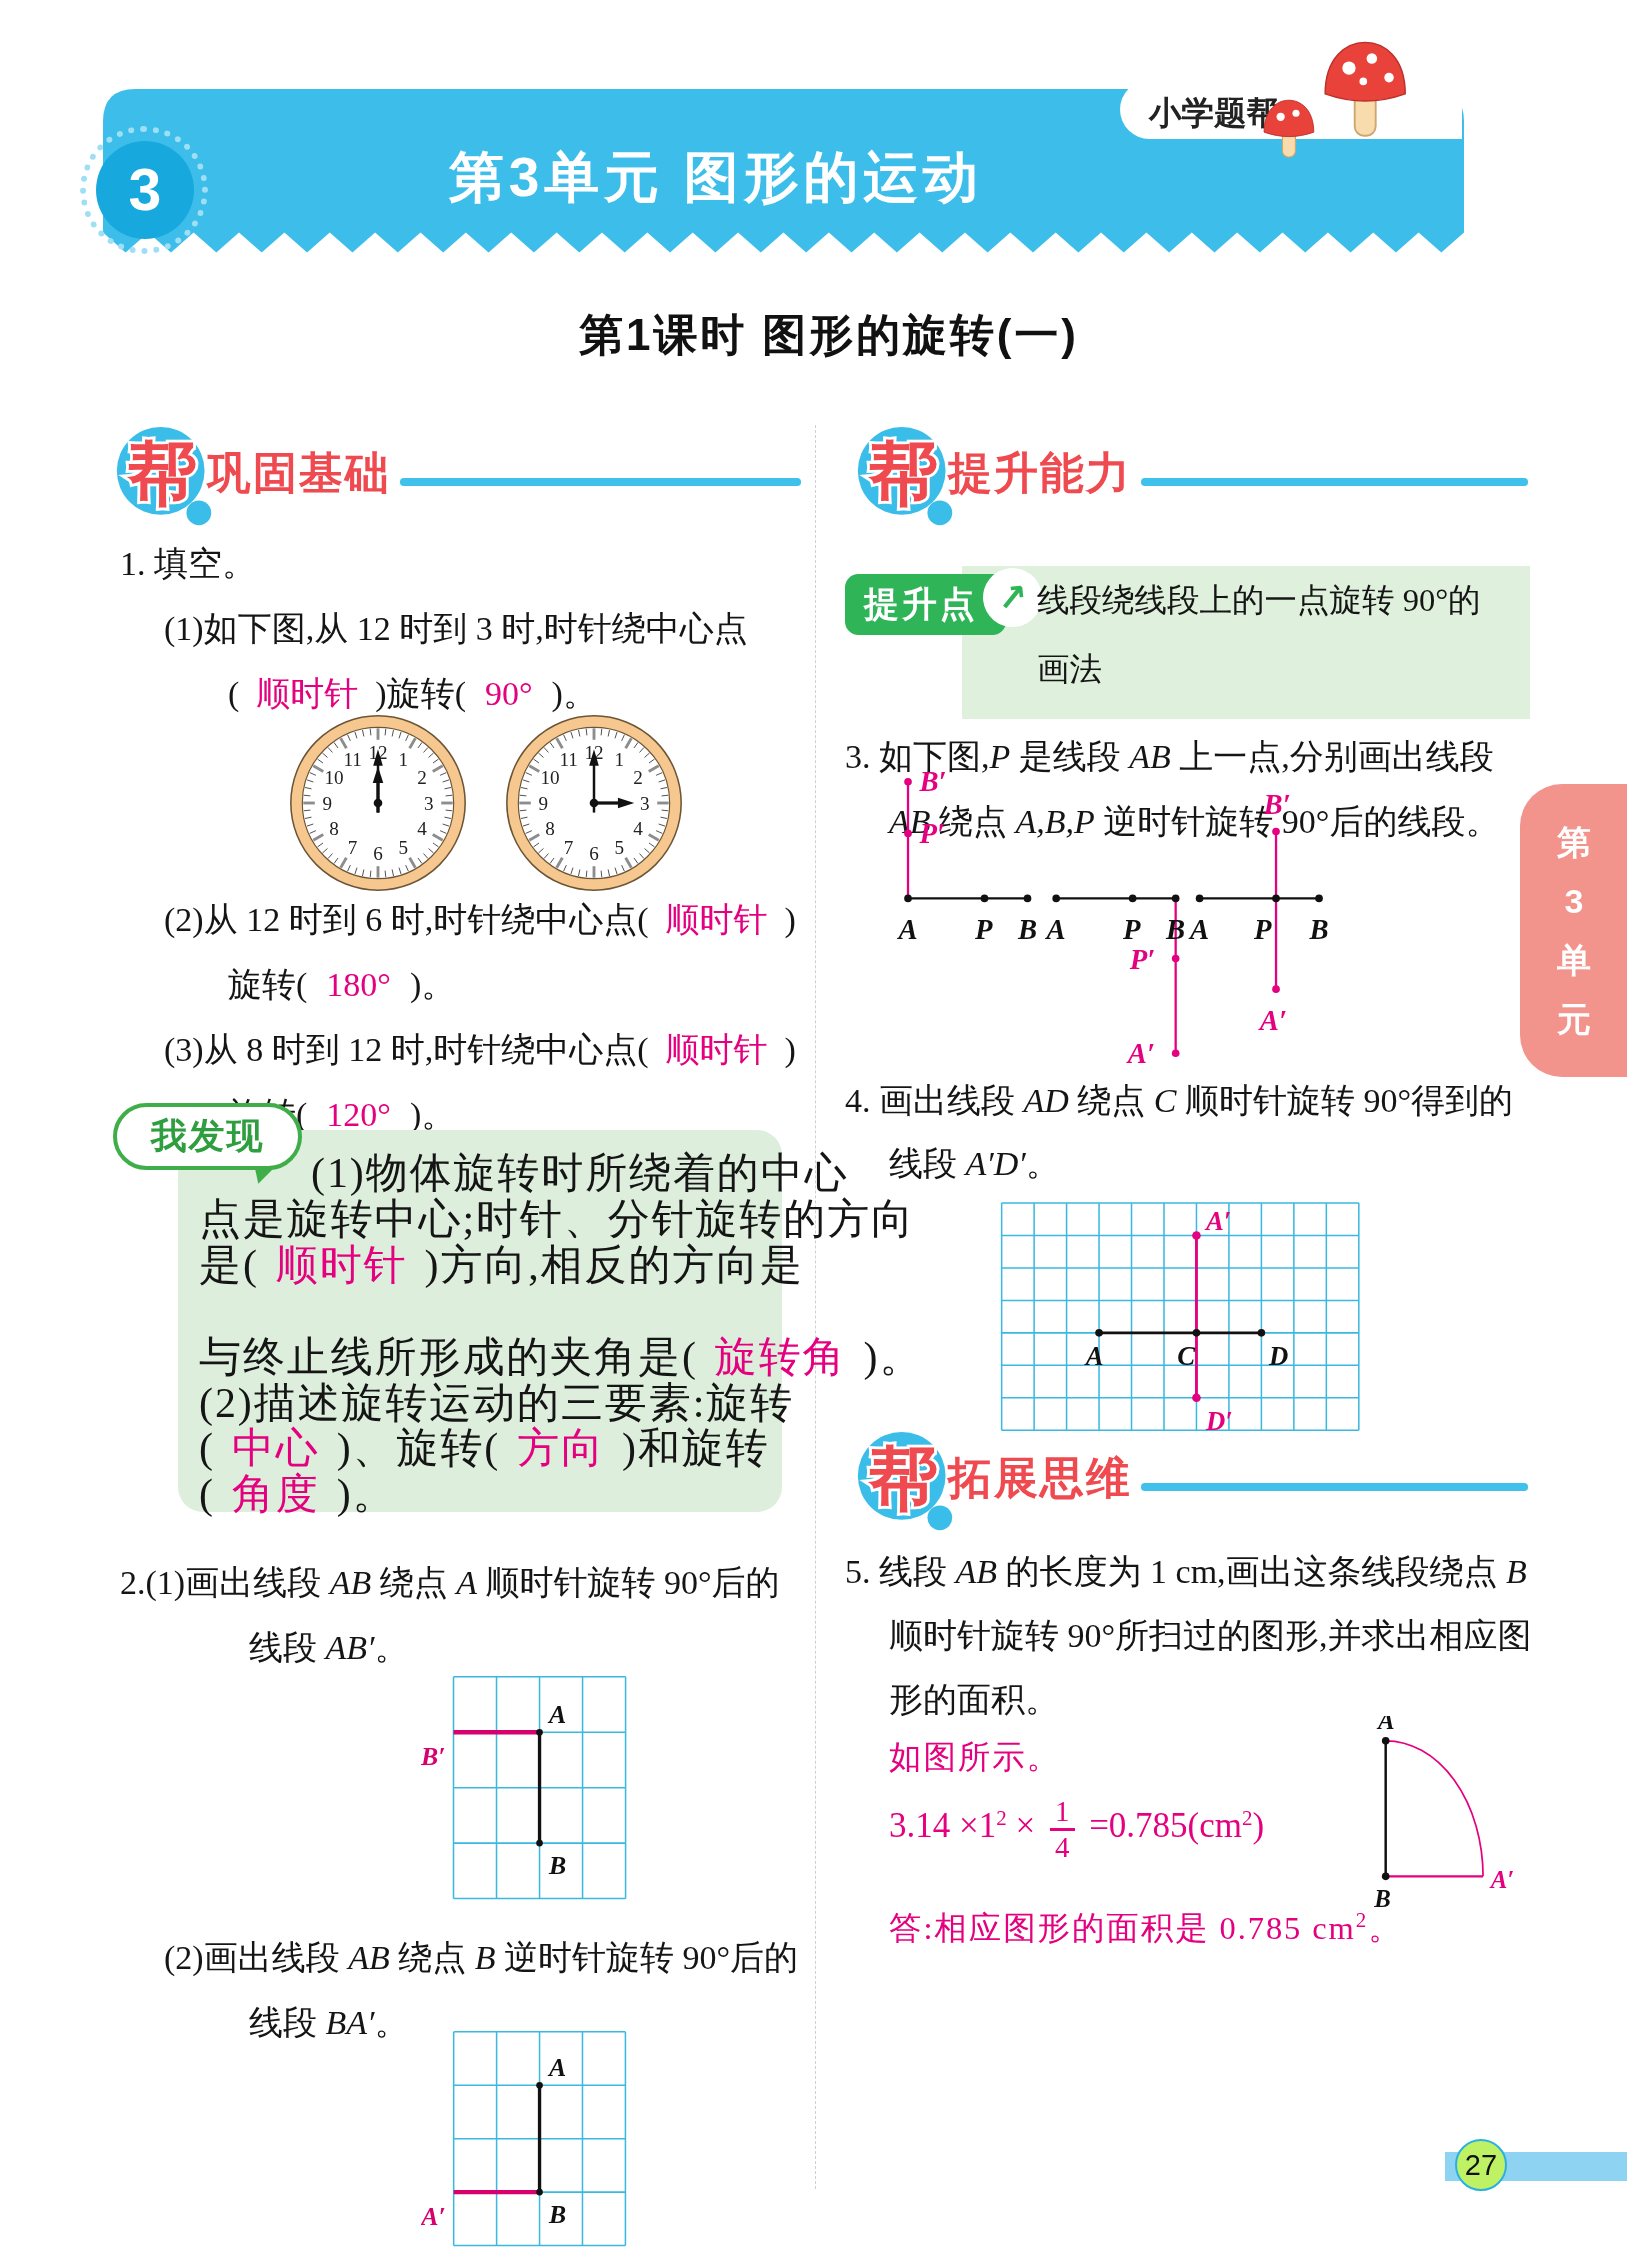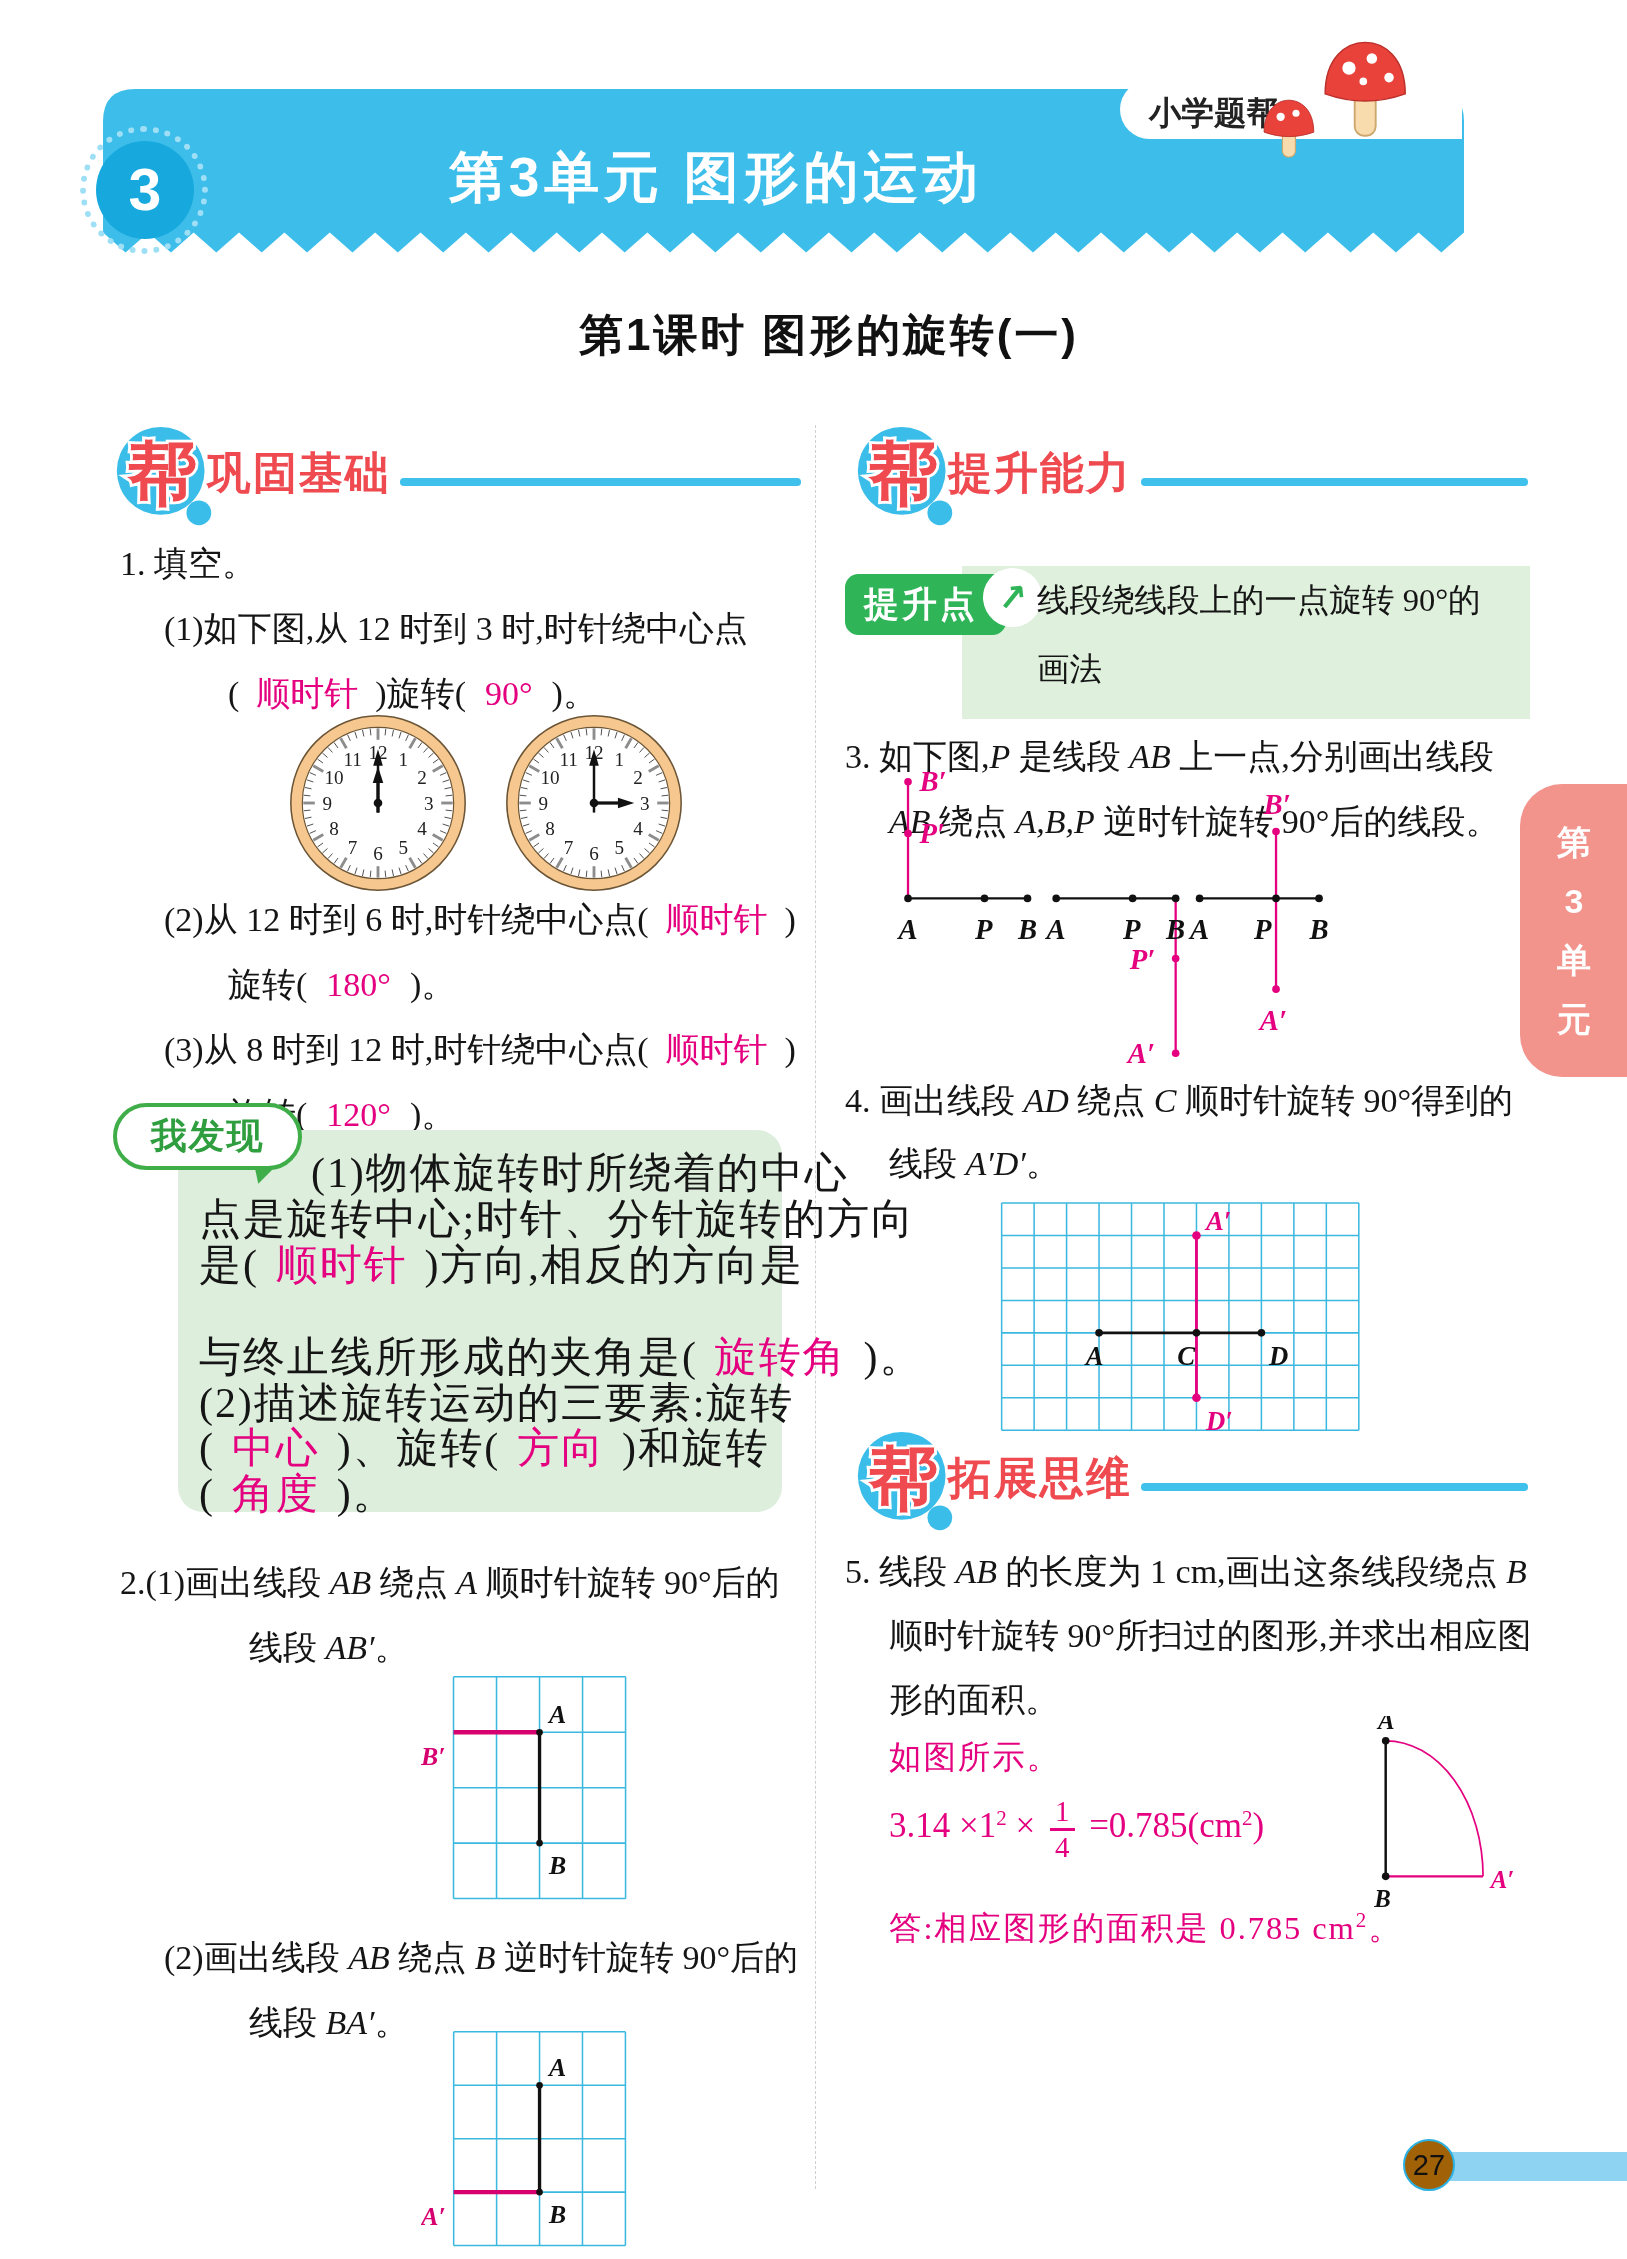--- a/index.html
+++ b/index.html
@@ -38,21 +38,21 @@
                color:#fff;font:bold 35px "Liberation Sans","DejaVu Sans",sans-serif;letter-spacing:2.9px;
                display:flex;align-items:center;justify-content:flex-start;padding-left:19px;box-sizing:border-box;}
   .boost-circ{position:absolute;left:983px;top:568px;width:59px;height:59px;background:#fff;border-radius:50%;
               display:flex;align-items:center;justify-content:center;color:#2fb457;
               font:bold 36px "Liberation Sans","DejaVu Sans",sans-serif;transform:rotate(-6deg);}
   .sidetab{position:absolute;left:1520px;top:784px;width:108px;height:293px;background:#f2938c;
            border-radius:42px 0 0 42px;display:flex;flex-direction:column;align-items:center;justify-content:center;
            color:#fff;font:bold 34px "Liberation Sans","DejaVu Sans",sans-serif;line-height:59px;}
   .divider{position:absolute;left:815px;top:425px;height:1764px;border-left:1.9px dashed #cfcfcf;}
   .footer-bar{position:absolute;left:1445px;top:2152px;width:183px;height:29px;background:#8ed3f1;}
-  .footer-circ{position:absolute;left:1403px;top:2139px;width:52px;height:52px;background:#a16207;border:2.9px solid #2ab1e2;
+  .footer-circ{position:absolute;left:1455px;top:2139px;width:52px;height:52px;background:#bef264;border:2.9px solid #2ab1e2;
                border-radius:50%;box-sizing:border-box;display:flex;align-items:center;justify-content:center;
                font:29px "Liberation Sans","DejaVu Sans",sans-serif;color:#111;}
   .frac{display:inline-block;vertical-align:middle;text-align:center;margin:0 5.7px;}
   .frac .n,.frac .d{display:block;font-size:29px;line-height:29px;color:#e4007f;}
   .frac .b{display:block;width:25px;height:2.9px;background:#e4007f;margin:1.9px auto;}
   sup{font-size:21px;}
   svg text{font-family:"Liberation Serif","DejaVu Serif",serif;}
 </style>
 </head>
 <body>

